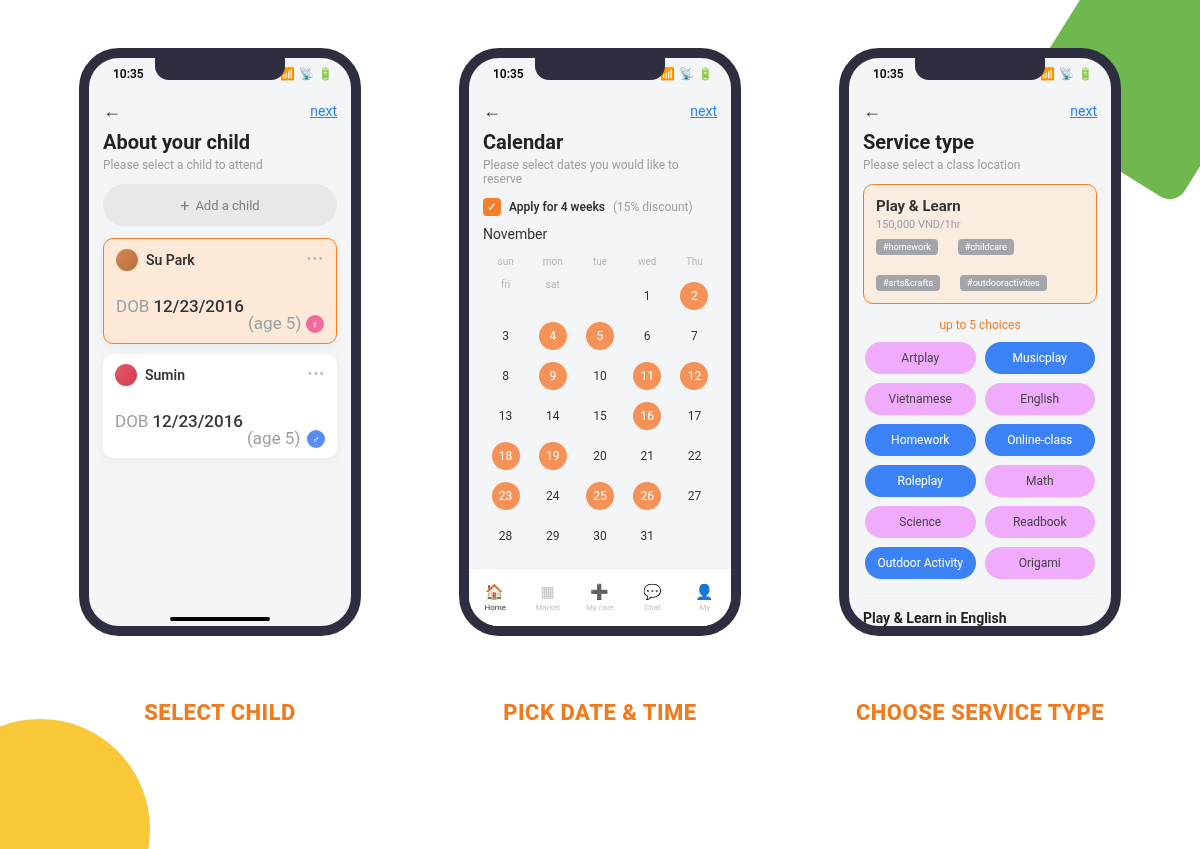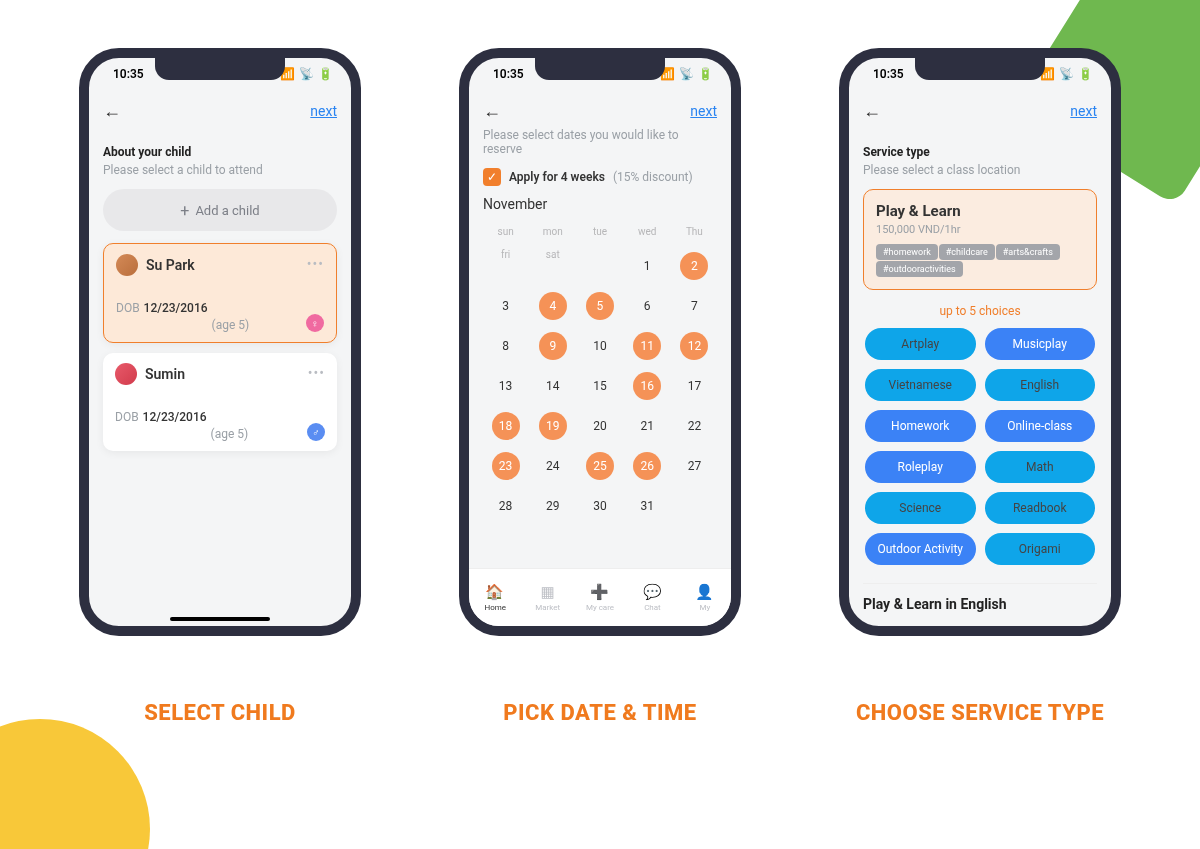--- a/index.html
+++ b/index.html
@@ -21,34 +21,34 @@
 
   .status-bar { position: absolute; top: 6px; left: 6px; right: 0; height: 20px; display: flex; justify-content: space-between; align-items: center; padding: 0 18px; font-size: 12px; font-weight: 600; z-index: 25; }
   .status-icons { display: flex; gap: 4px; align-items: center; }
 
   .screen { position: absolute; top: 30px; left: 0; right: 0; bottom: 0; padding: 10px 14px 0; overflow: hidden; }
 
   .nav-row { display: flex; justify-content: space-between; align-items: center; height: 26px; }
   .back-arrow { font-size: 18px; color: #2a2a2a; }
   .next-link { color: #2a84f1; font-size: 14px; text-decoration: underline; }
 
-  .h1 { font-size: 12px; font-weight: 700; color: #222; margin-top: 21px; }
+  .h1 { font-size: 20px; font-weight: 700; color: #222; margin-top: 6px; }
   .sub { font-size: 12px; color: #9aa0a6; margin-top: 4px; margin-bottom: 12px; }
 
   .add-child { background: #e8e8ea; border-radius: 22px; height: 42px; display: flex; align-items: center; justify-content: center; gap: 6px; color: #7c7f87; font-size: 13px; margin-bottom: 12px; }
   .plus-ic { font-size: 16px; }
 
   .child-card { border-radius: 10px; padding: 10px 12px; margin-bottom: 10px; position: relative; background: #fff; box-shadow: 0 2px 8px rgba(0,0,0,0.06); }
   .child-card.sel { background: #fde9d8; border: 1px solid #f07f2c; }
   .child-row { display: flex; align-items: center; gap: 8px; }
   .avatar { width: 22px; height: 22px; border-radius: 50%; background: linear-gradient(135deg,#d48a57,#b96e3c); flex-shrink: 0; }
   .avatar.b { background: linear-gradient(135deg,#e85a6a,#d13b4c); }
   .child-name { font-size: 14px; font-weight: 600; color: #333; }
   .dots { position: absolute; top: 12px; right: 12px; color: #b9bcc2; font-size: 14px; letter-spacing: 1px; }
-  .dob-row { margin-top: 8px; font-size: 12px; display: flex; align-items: center; gap: 4px; }
+  .dob-row { margin-top: 8px; font-size: 17px; display: flex; align-items: center; gap: 4px; }
   .dob-label { color: #9aa0a6; }
   .dob-val { color: #333; font-weight: 500; }
   .dob-age { color: #9aa0a6; margin-top: 34px; }
   .gender-badge { position: absolute; bottom: 10px; right: 12px; width: 18px; height: 18px; border-radius: 50%; display: flex; align-items: center; justify-content: center; font-size: 10px; color: #fff; }
   .gb-f { background: #f06aa0; }
   .gb-m { background: #5a8df2; }
 
   
   .apply-row { display: flex; align-items: center; gap: 8px; font-size: 12px; margin-bottom: 10px; }
   .checkbox { width: 18px; height: 18px; border-radius: 4px; background: #f17f2c; color: #fff; display: flex; align-items: center; justify-content: center; font-size: 12px; }
@@ -66,27 +66,27 @@
   .tabbar { position: absolute; left: 0; right: 0; bottom: 0; height: 58px; background: #fff; border-top: 1px solid #eee; display: flex; }
   .tab { flex: 1; display: flex; flex-direction: column; align-items: center; justify-content: center; gap: 2px; font-size: 8px; color: #bdbfc5; }
   .tab.active { color: #333; }
   .tab-ic { font-size: 15px; }
   .home-ind { position: absolute; bottom: 5px; left: 50%; transform: translateX(-50%); width: 100px; height: 4px; background: #000; border-radius: 3px; }
 
   
   .svc-card { border: 1px solid #f07f2c; border-radius: 10px; background: #fbece0; padding: 12px; }
   .svc-title { font-size: 15px; font-weight: 700; color: #333; }
   .svc-price { font-size: 11px; color: #9aa0a6; margin-top: 3px; }
-  .tag-row { display: flex; flex-wrap: wrap; gap: 1px; margin-top: 8px; }
+  .tag-row { display: flex; flex-wrap: wrap; gap: 20px; margin-top: 8px; }
   .tag { background: #a3a5aa; color: #fff; font-size: 9px; padding: 3px 7px; border-radius: 4px; }
 
   .choices-hint { text-align: center; color: #f07f2c; font-size: 12px; margin: 14px 0 10px; }
 
   .chip-grid { display: grid; grid-template-columns: 1fr 1fr; gap: 9px; padding: 0 2px; }
-  .chip { height: 32px; border-radius: 16px; display: flex; align-items: center; justify-content: center; font-size: 12px; background: #0ea5e9; color: #444; }
+  .chip { height: 32px; border-radius: 16px; display: flex; align-items: center; justify-content: center; font-size: 12px; background: #f0abfc; color: #444; }
   .chip.on { background: #3b82f6; color: #fff; }
 
   .svc-variant-title { font-size: 14px; font-weight: 700; color: #222; margin-top: 18px; border-top: 1px solid #eee; padding-top: 12px; }
 
   .caption { margin-top: 64px; font-size: 22px; font-weight: 800; color: #f07a1e; letter-spacing: 0.5px; text-align: right; }
 </style>
 </head>
 <body>
 
 <div class="deco-green"></div>
@@ -173,20 +173,21 @@
           <span>📡</span>
           <span>🔋</span>
         </span>
       </div>
 
       <div class="screen" style="padding-bottom:58px">
         <div class="nav-row">
           <span class="back-arrow">←</span>
           <span class="next-link">next</span>
         </div>
+        <div class="h1">Calendar</div>
         <div class="sub">Please select dates you would like to reserve</div>
 
         <div class="apply-row">
           <span class="checkbox">✓</span>
           <span class="apply-bold">Apply for 4 weeks</span>
           <span class="apply-disc">(15% discount)</span>
         </div>
 
         <div class="month">November</div>
 

